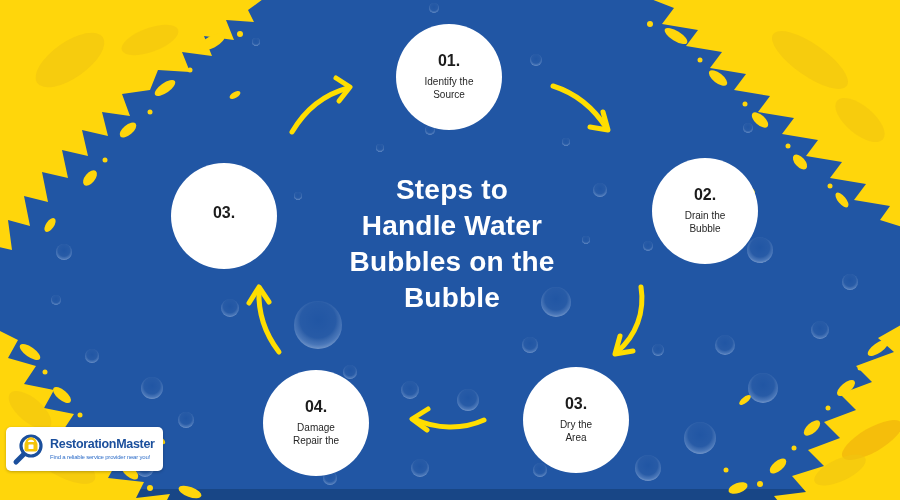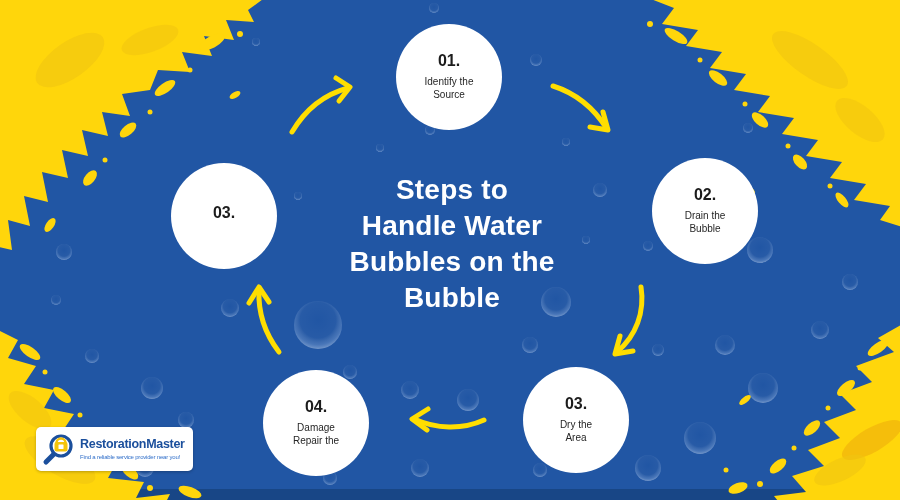--- a/index.html
+++ b/index.html
@@ -25,21 +25,21 @@
   #step4 { left:263px; top:370px;text-align:center; }
   #step5 { left:171px; top:163px; }
 
   .title {
     position:absolute; left:302px; top:172px; width:300px;
     text-align:center; color:#FFFFFF; font-weight:bold;
     font-size:28px; line-height:36px; letter-spacing:0.2px;
   }
 
   .logo {
-    position:absolute; left:36px; top:427px; width:157px; height:44px;
+    position:absolute; left:6px; top:427px; width:157px; height:44px;
     background:#FFFFFF; border-radius:5px; box-shadow:0 1px 3px rgba(0,0,0,.25);
   }
   .logo-icon { position:absolute; left:4px; top:4px; }
   .brand {
     position:absolute; left:44px; top:10px; font-size:12.5px; font-weight:bold;
     color:#1B4F9C; letter-spacing:-0.3px; white-space:nowrap;
   }
   .tagline {
     position:absolute; left:44px; top:27px; font-size:6px; color:#2F6EC9;
     letter-spacing:-0.2px; white-space:nowrap;

